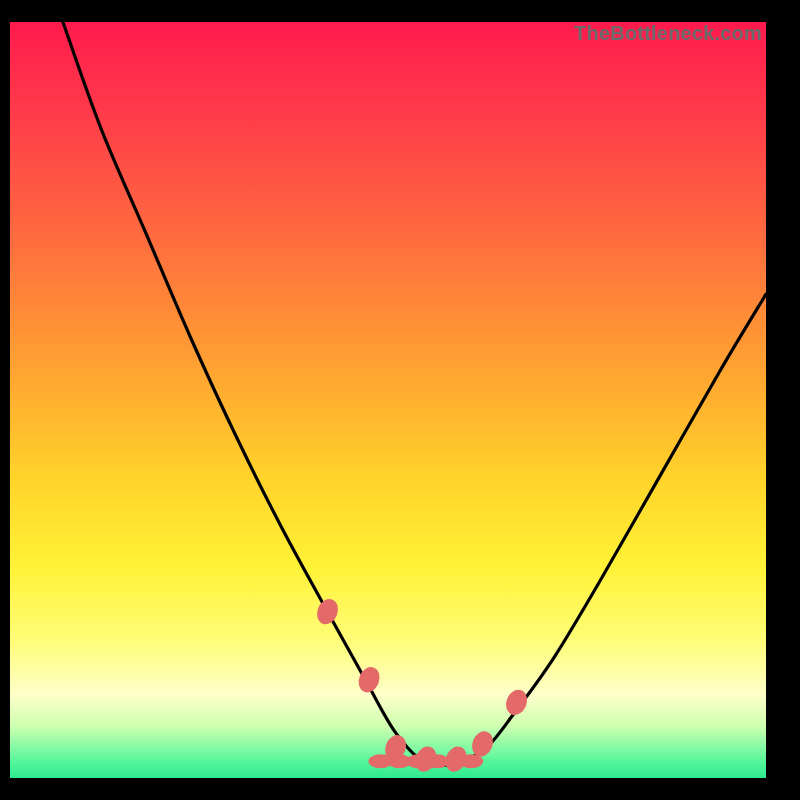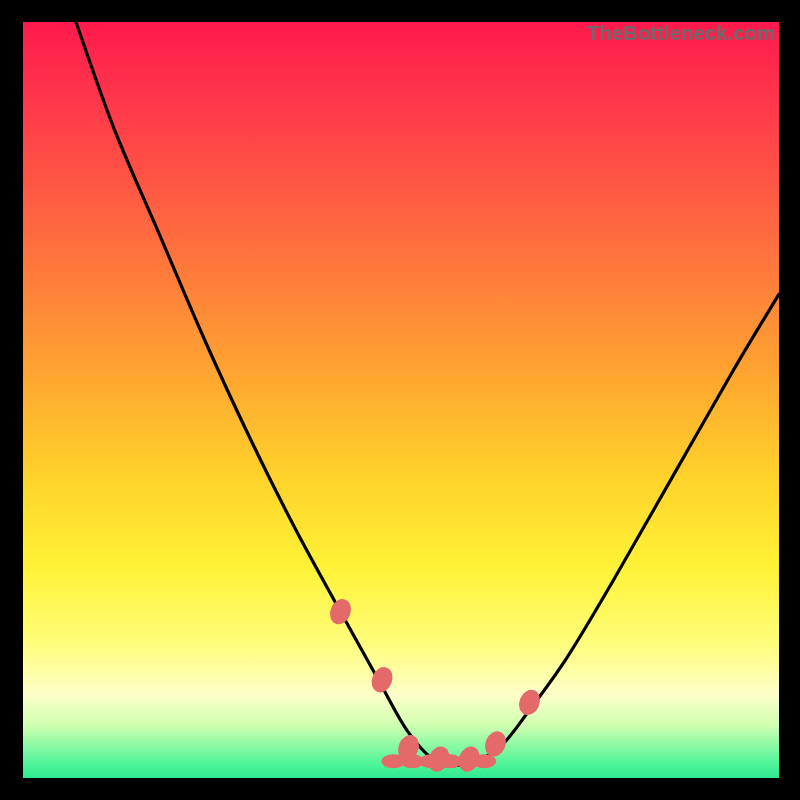--- a/index.html
+++ b/index.html
@@ -6,21 +6,21 @@
     margin: 0;
     padding: 0;
     width: 800px;
     height: 800px;
     background: #000;
     overflow: hidden;
     font-family: Arial, Helvetica, sans-serif;
   }
   .chart-wrap {
     position: absolute;
-    left: 23px;
+    left: 10px;
     top: 22px;
     width: 756px;
     height: 756px;
     background: #000;
   }
   .plot-area {
     position: absolute;
     left: 0;
     top: 0;
     width: 756px;

